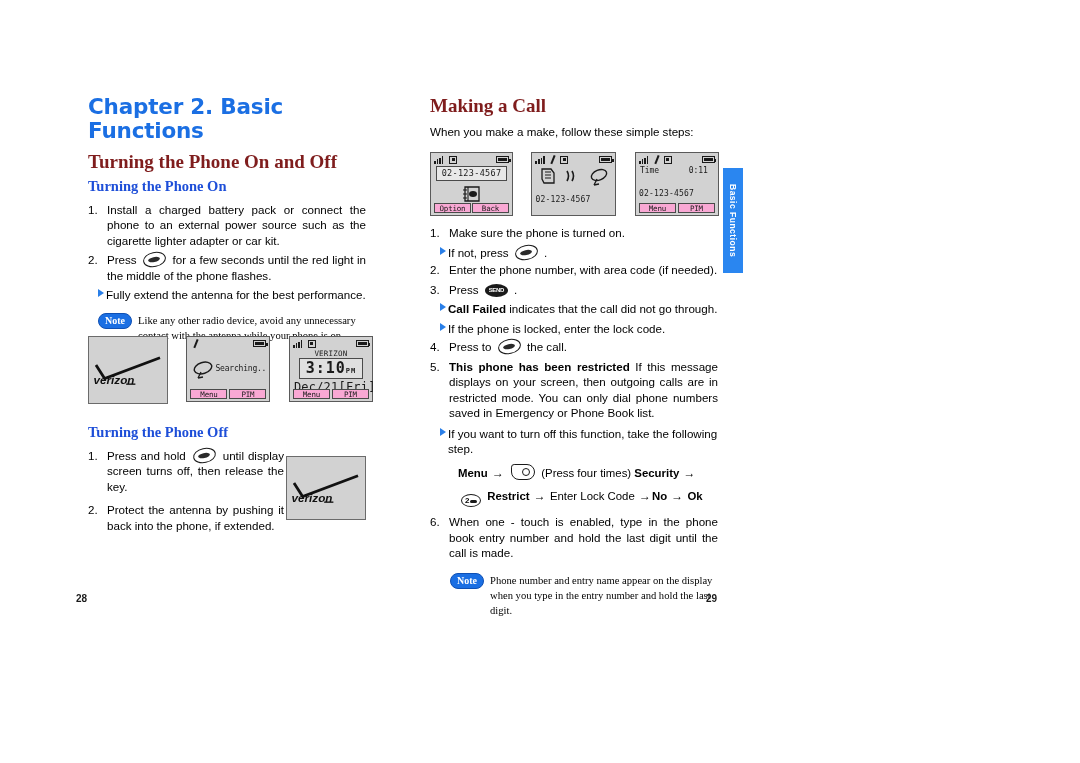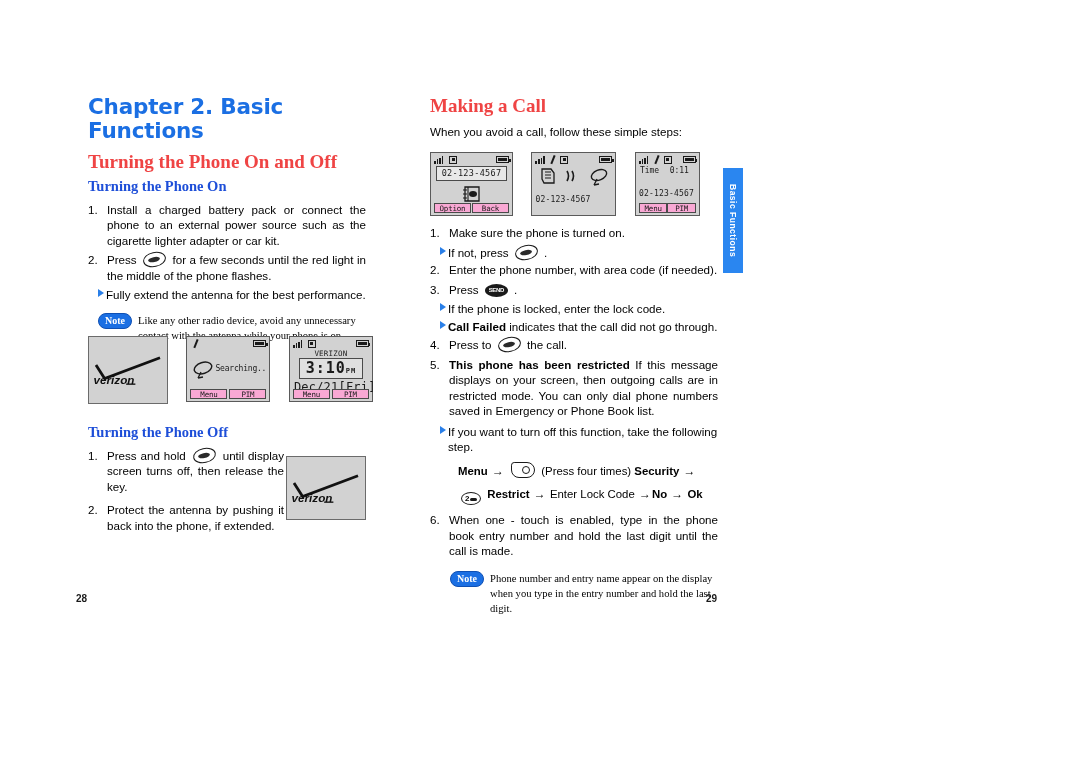--- a/index.html
+++ b/index.html
@@ -38,21 +38,21 @@
     font-size: 21.5px;
     color: #1b6fe3;
     letter-spacing: -0.2px;
     margin: 0 0 9px 0;
     line-height: 1.1;
   }
   .h1 {
     font-family: "Liberation Serif", serif;
     font-weight: bold;
     font-size: 19px;
-    color: #ef4444;
+    color: #7f1d1d;
     margin: 0 0 5px 0;
     line-height: 1.15;
   }
   .h2 {
     font-family: "Liberation Serif", serif;
     font-weight: bold;
     font-size: 14.5px;
     color: #1d4ed8;
     margin: 0 0 7px 0;
     line-height: 1.15;
@@ -488,21 +488,21 @@
         <text x="4" y="48" font-family="Liberation Sans, sans-serif" font-size="19" font-weight="bold" font-style="italic" fill="#111">verizon</text>
         <line x1="57" y1="49" x2="72" y2="49" stroke="#111" stroke-width="2.2"></line>
       </svg>
     </div>
   </div>
 
   <div class="pgnum left">28</div>
 
   <div class="col-right">
     <h2 class="h1 right-title">Making a Call</h2>
-    <p class="intro">When you avoid a call, follow these simple steps:</p>
+    <p class="intro">When you make a make, follow these simple steps:</p>
   </div>
 
   <div style="position:absolute; left:430px; top:152px;">
     
     <div class="scr" style="display:inline-block; width:83px; height:64px; vertical-align:top;">
       <div class="statusbar">
         <span style="display:flex;align-items:center;">
           <span class="sig">
               <i></i>
               <i></i>
@@ -552,21 +552,21 @@
         <path d="M3 3 Q6 8 3 13 M8 3 Q11 8 8 13" stroke="#1a1a1a" stroke-width="1.6" fill="none"></path>
       </svg>
       <svg style="position:absolute; left:56px; top:14px;" width="22" height="20" viewBox="0 0 22 20">
         <ellipse cx="11" cy="8" rx="8" ry="5" stroke="#1a1a1a" stroke-width="1.4" fill="none" transform="rotate(-22 11 8)"></ellipse>
         <path d="M9 12 L6 18 M6 18 L11 17" stroke="#1a1a1a" stroke-width="1.3" fill="none"></path>
       </svg>
       <div class="numline" style="top:42px;">02-123-4567</div>
     </div>
 
     
-    <div class="scr" style="display:inline-block; width:65px; height:64px; margin-left:14px; vertical-align:top;">
+    <div class="scr" style="display:inline-block; width:84px; height:64px; margin-left:14px; vertical-align:top;">
       <div class="statusbar">
         <span style="display:flex;align-items:center;">
           <span class="sig">
               <i></i>
               <i></i>
               <i></i>
               <i></i>
             </span>
           <span class="slash"></span>
           <span class="dchar"></span>
@@ -605,27 +605,27 @@
         <span>Enter the phone number, with area code (if needed).</span>
       </li>
       <li>
         <span class="num">3.</span>
         <span>Press</span>
         <span class="key key-send">SEND</span>
         <span>.</span>
       </li>
     </ol>
 
+    <div class="bullet-line">
+      <span class="tri"></span>
+      <b>Call Failed</b><span> indicates that the call did not go through.</span>
+    </div>
     <div class="bullet-line" style="margin-top:4px;">
       <span class="tri"></span>
       <span>If the phone is locked, enter the lock code.</span>
-    </div>
-    <div class="bullet-line">
-      <span class="tri"></span>
-      <b>Call Failed</b><span> indicates that the call did not go through.</span>
     </div>
 
     <ol class="steps" style="margin-top:3px;">
       <li>
         <span class="num">4.</span>
         <span>Press to</span>
         <span class="key key-end"></span>
         <span>the call.</span>
       </li>
       <li style="margin-top:3px;">

